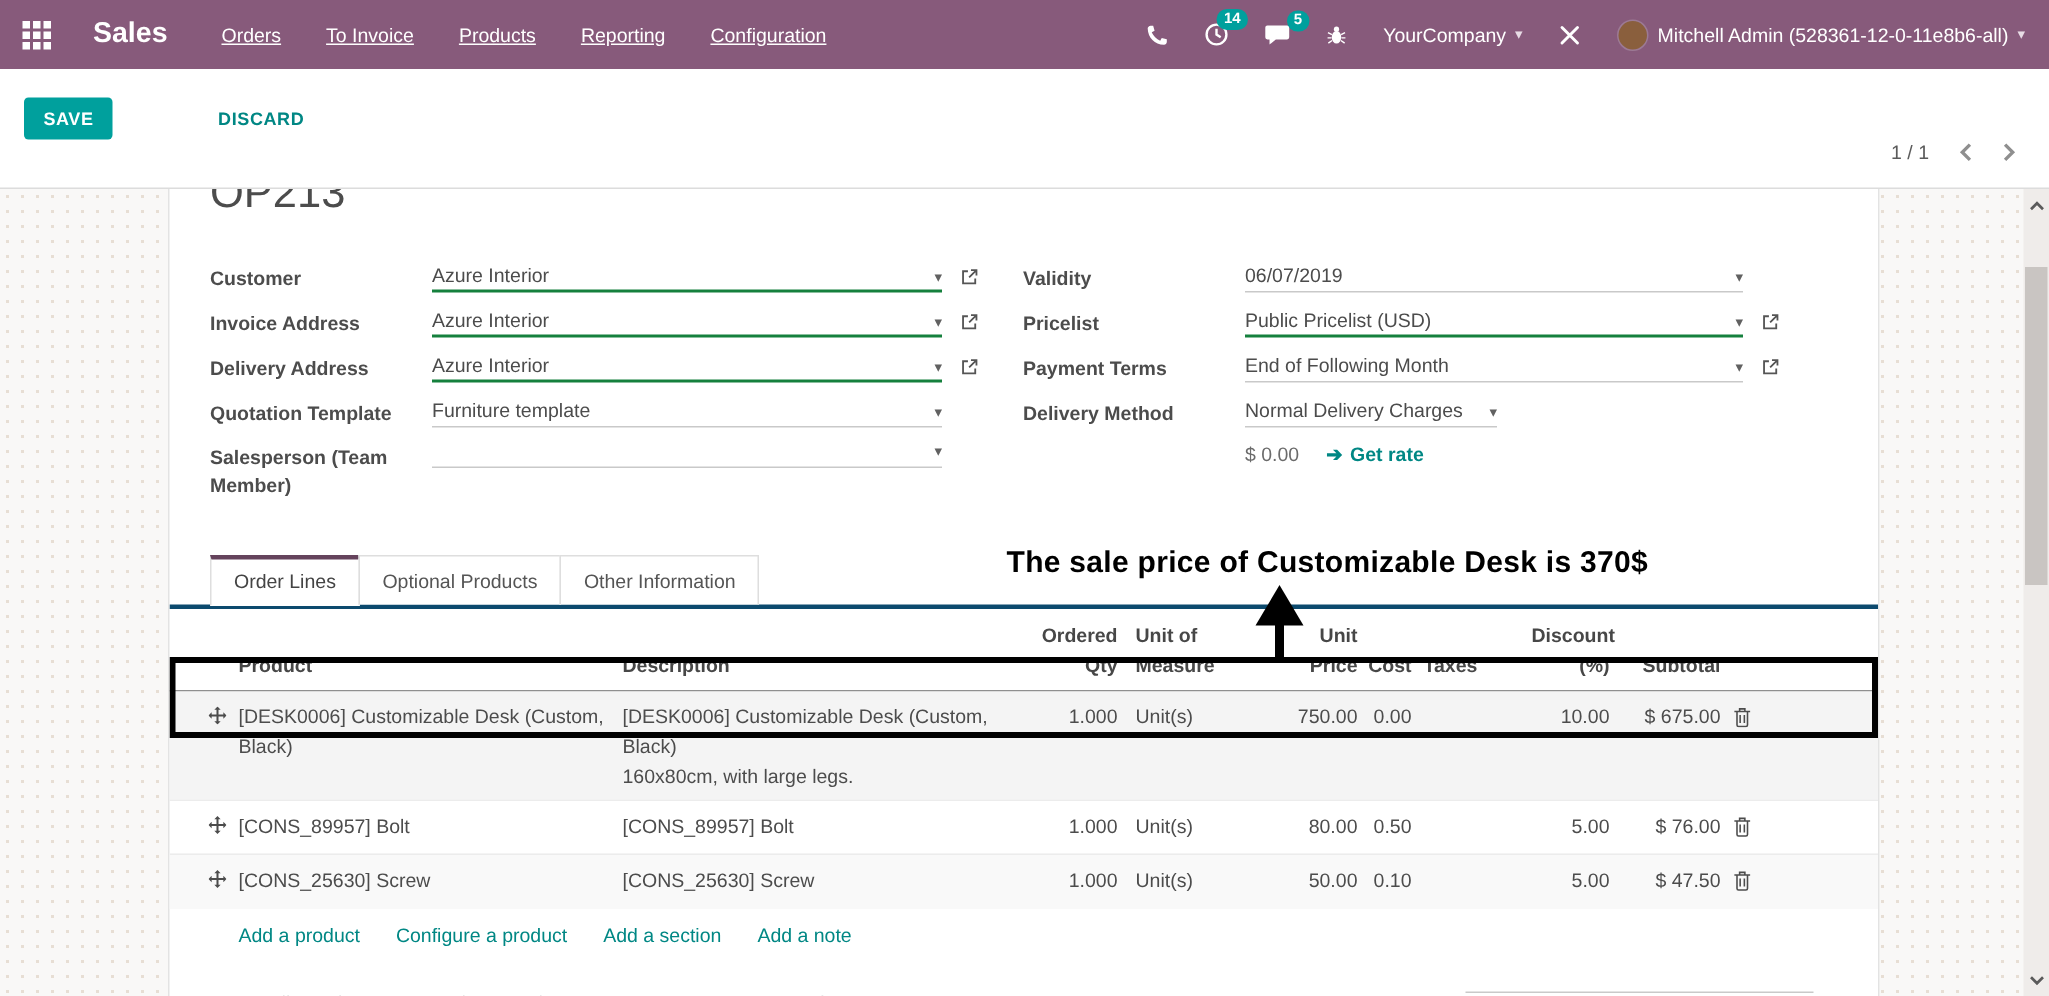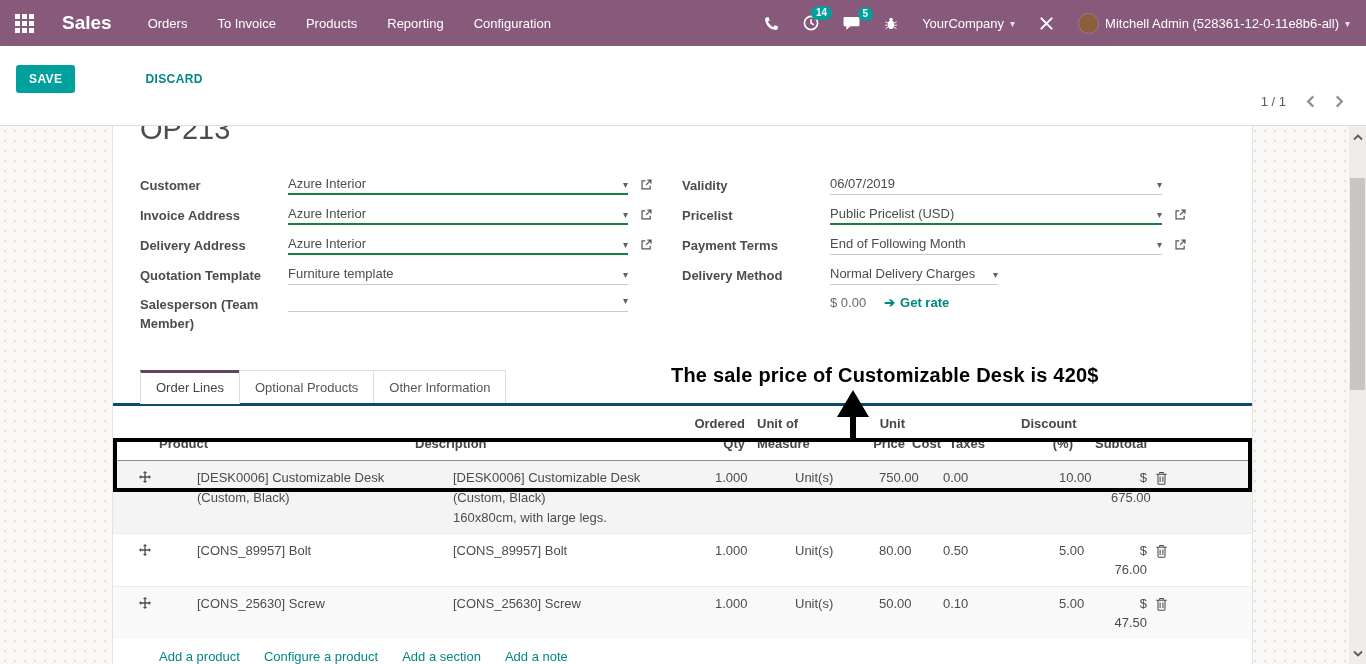--- a/index.html
+++ b/index.html
@@ -9,21 +9,21 @@
     font-family:"Liberation Sans", sans-serif; font-size:13px; color:#4c4c4c; background:#fff;
   }
 
   
   .navbar { height:46px; background:#875A7B; display:flex; align-items:center; color:#fff; }
   .apps-btn { width:48px; height:46px; display:flex; align-items:center; justify-content:center; cursor:pointer; }
   .grid-icon { display:grid; grid-template-columns:repeat(3,5px); grid-gap:2px; }
   .grid-icon i { width:5px; height:5px; background:#fff; display:block; }
   .brand { font-size:19px; font-weight:bold; margin:0 36px 0 14px; }
   .nav-menu { display:flex; gap:30px; font-size:13px; }
-  .nav-menu span { cursor:pointer; }
+  .nav-menu span { cursor:pointer;text-decoration:underline; }
   .nav-right { margin-left:auto; display:flex; align-items:center; gap:24px; padding-right:16px; font-size:13px; }
   .nav-ic { position:relative; display:flex; align-items:center; cursor:pointer; }
   .badge { position:absolute; top:-9px; right:-13px; background:#00A09D; color:#fff; border-radius:9px;
            font-size:10px; font-weight:bold; padding:1px 5px; line-height:12px;margin-left:38px; }
   .nav-drop { display:flex; align-items:center; gap:6px; cursor:pointer; }
   .caret-w { font-size:10px; color:#e8dce5; }
   .avatar { width:21px; height:21px; border-radius:50%;
             background:radial-gradient(circle at 35% 35%, #caa27a 0%, #8a5f3d 55%, #4e3categories520 100%);
             background-color:#8a5f3d; border:1px solid #9c7a95; }
 
@@ -86,21 +86,21 @@
   .c-qty,.c-price,.c-cost,.c-disc,.c-sub { text-align:right; }
   .c-uom { padding-left:12px; }
   .c-tax { padding-left:8px; }
   .c-handle { padding-left:26px; }
   .c-trash { padding-left:8px; }
   .olrow { padding:7px 0 6px; line-height:1.5; align-items:start; border-top:1px solid #ececec; }
   .olrow.r1 { background:#f4f4f4; border-top:none; padding-bottom:5px; }
   .olrow.r3 { background:#f9f9f9; }
   .desc-note { display:block; margin-top:1px; }
   .drag-handle, .trash-btn { cursor:pointer; display:inline-flex; margin-top:3px; }
-  .cell { cursor:text;margin-left:38px; }
+  .cell { cursor:text; }
 
   .line-links { display:flex; gap:24px; padding:10px 0 12px 46px; }
   .line-links span { color:#008784; cursor:pointer; }
 
   
   .footer-zone { display:flex; margin:14px 43px 0 27px; }
   .ip-note { max-width:500px; line-height:1.9; color:#4c4c4c; }
   .totals { margin-left:auto; width:232px; padding-top:4px; }
   .totals-divider { border-top:1px solid #c9c9c9; margin-bottom:12px; }
 
@@ -430,21 +430,21 @@
     </div>
 
     <div class="footer-zone">
       <div class="ip-note">The Intellectual Property disclosure will inform users that the contents, logo and other visual media you created is your property and is protected by copyright laws.</div>
       <div class="totals">
         <div class="totals-divider"></div>
 
       </div>
     </div>
 
-    <div class="annotation-text">The sale price of Customizable Desk is 420$</div>
+    <div class="annotation-text">The sale price of Customizable Desk is 370$</div>
     <div class="annotation-arrow-head"></div>
     <div class="annotation-arrow-shaft"></div>
     <div class="annotation-box"></div>
   </div>
 
   <div class="scrollbar">
     <span class="sb-arrow sb-up">
       <svg width="10" height="7" viewBox="0 0 10 7">
           <path d="M1 5.5 L5 1.5 L9 5.5" stroke="#5b5b5b" stroke-width="1.8" fill="none"></path>
         </svg>

